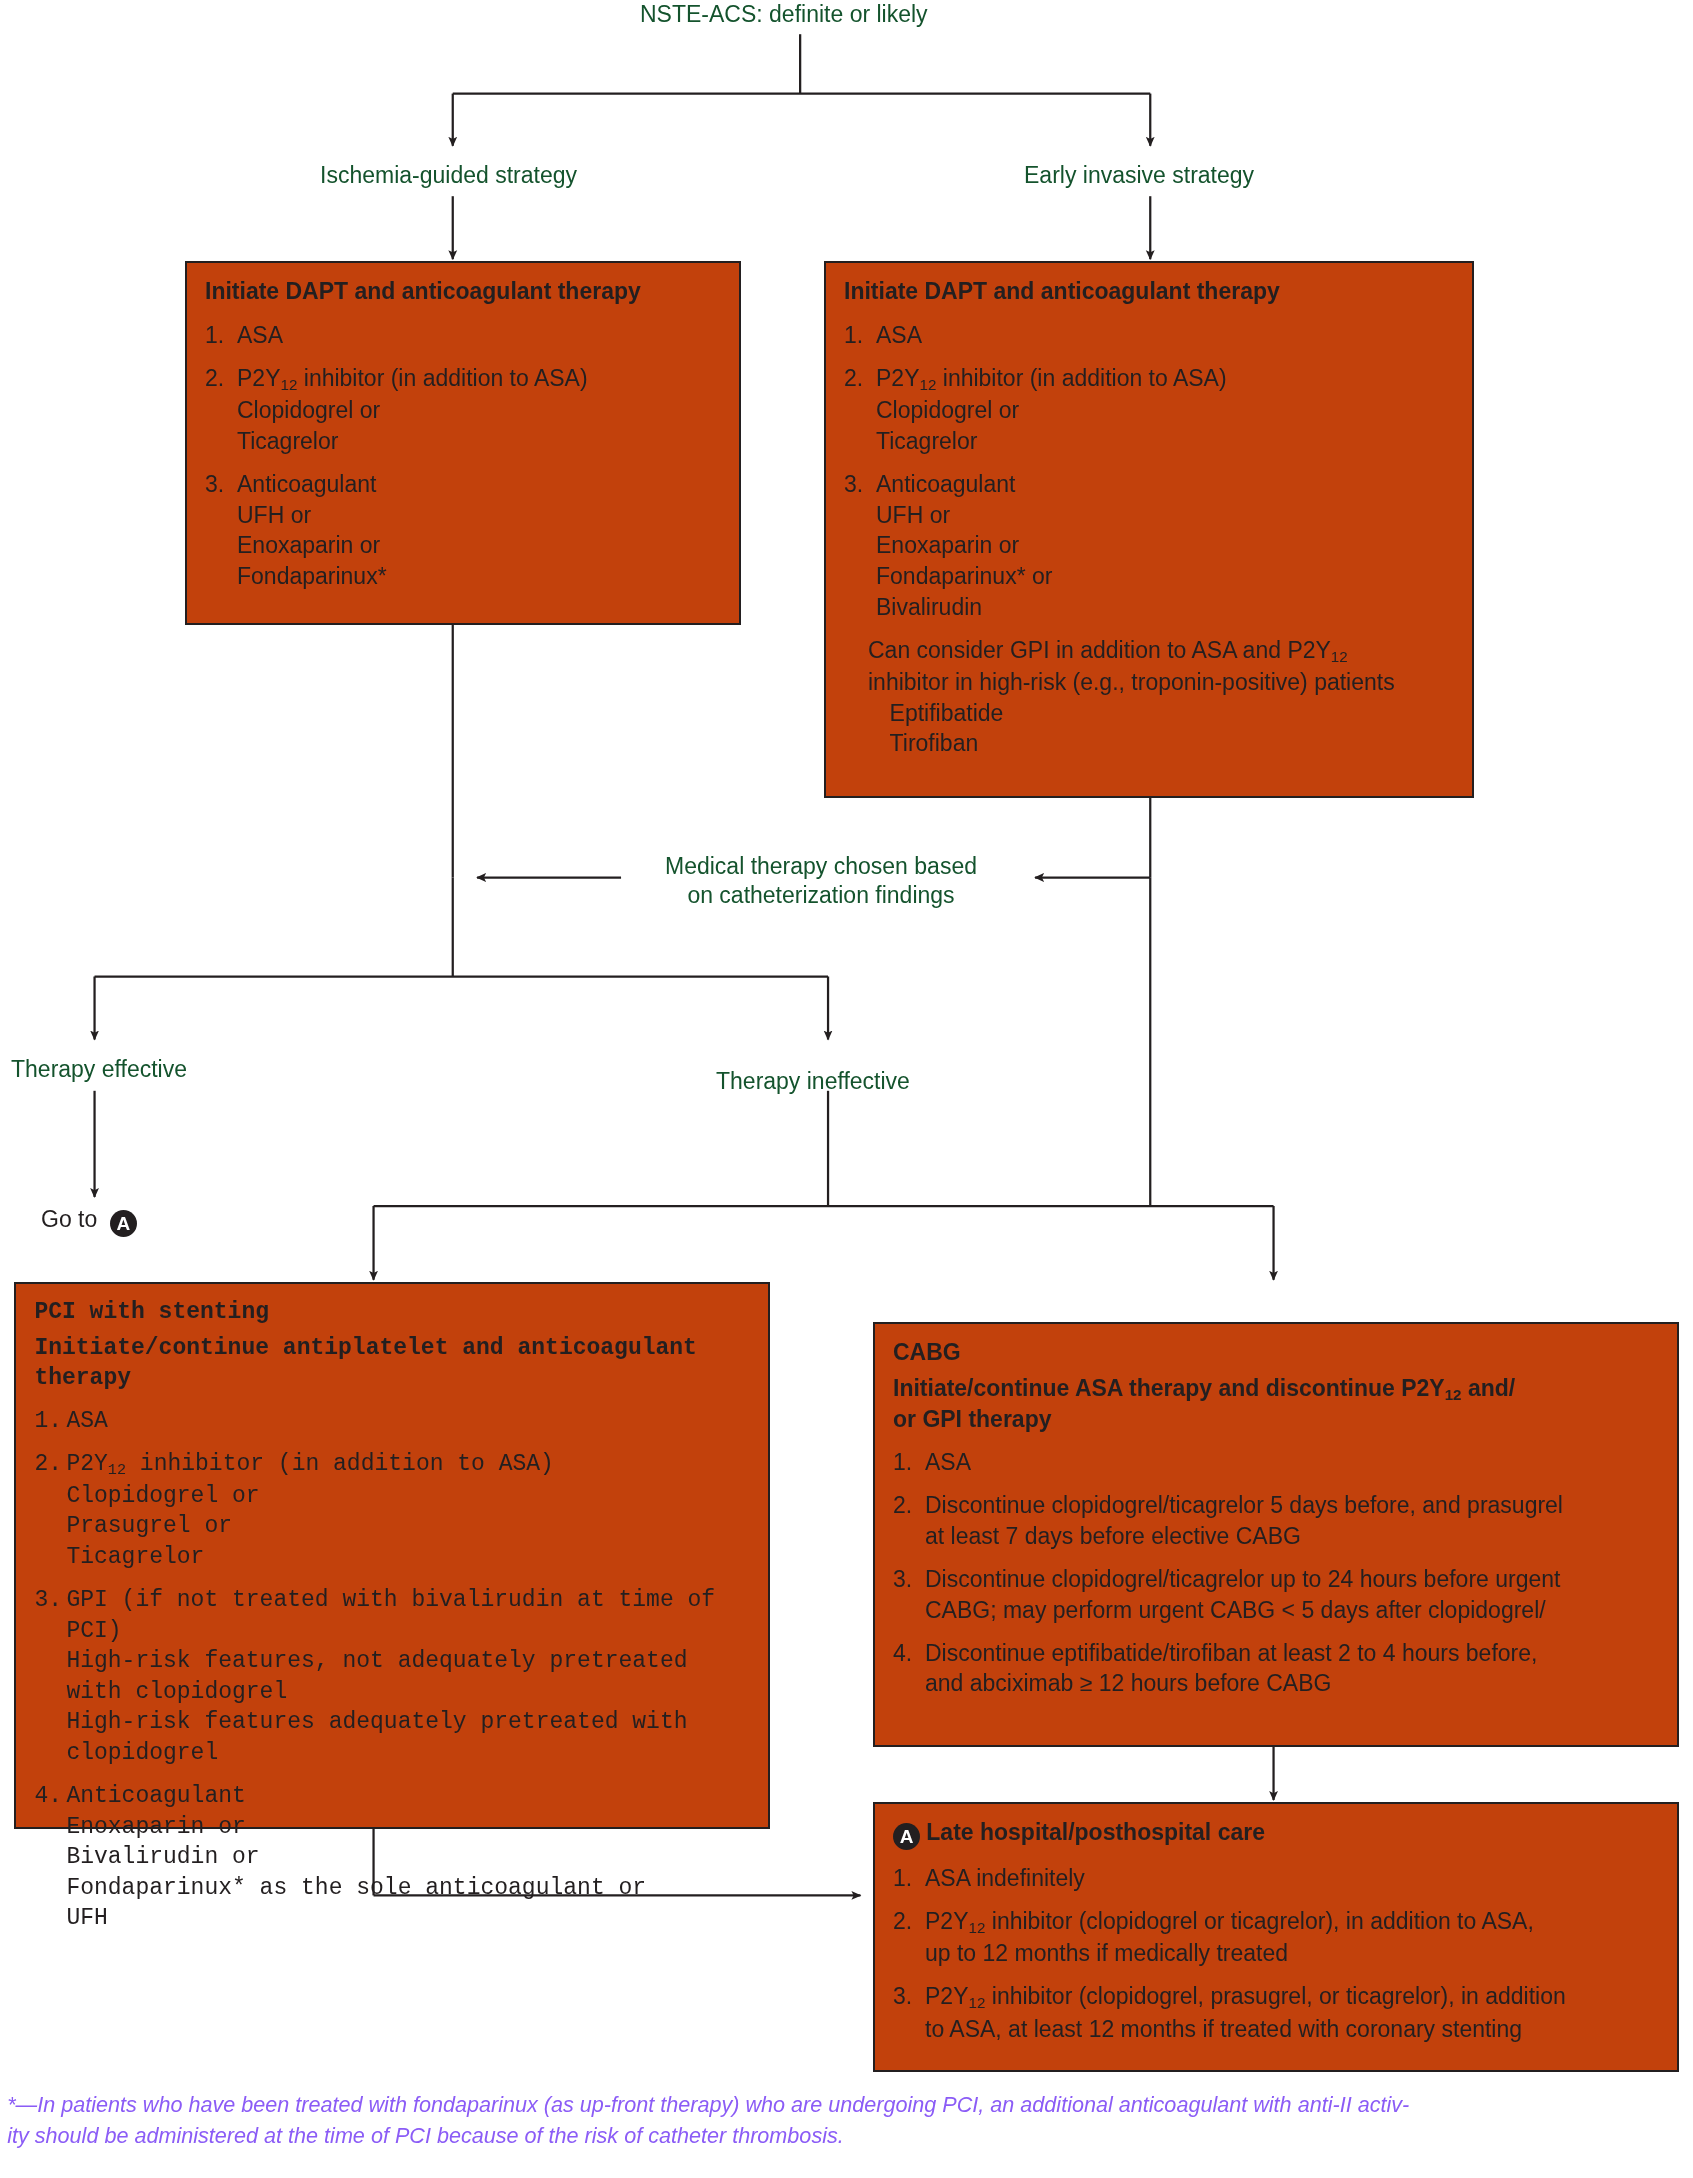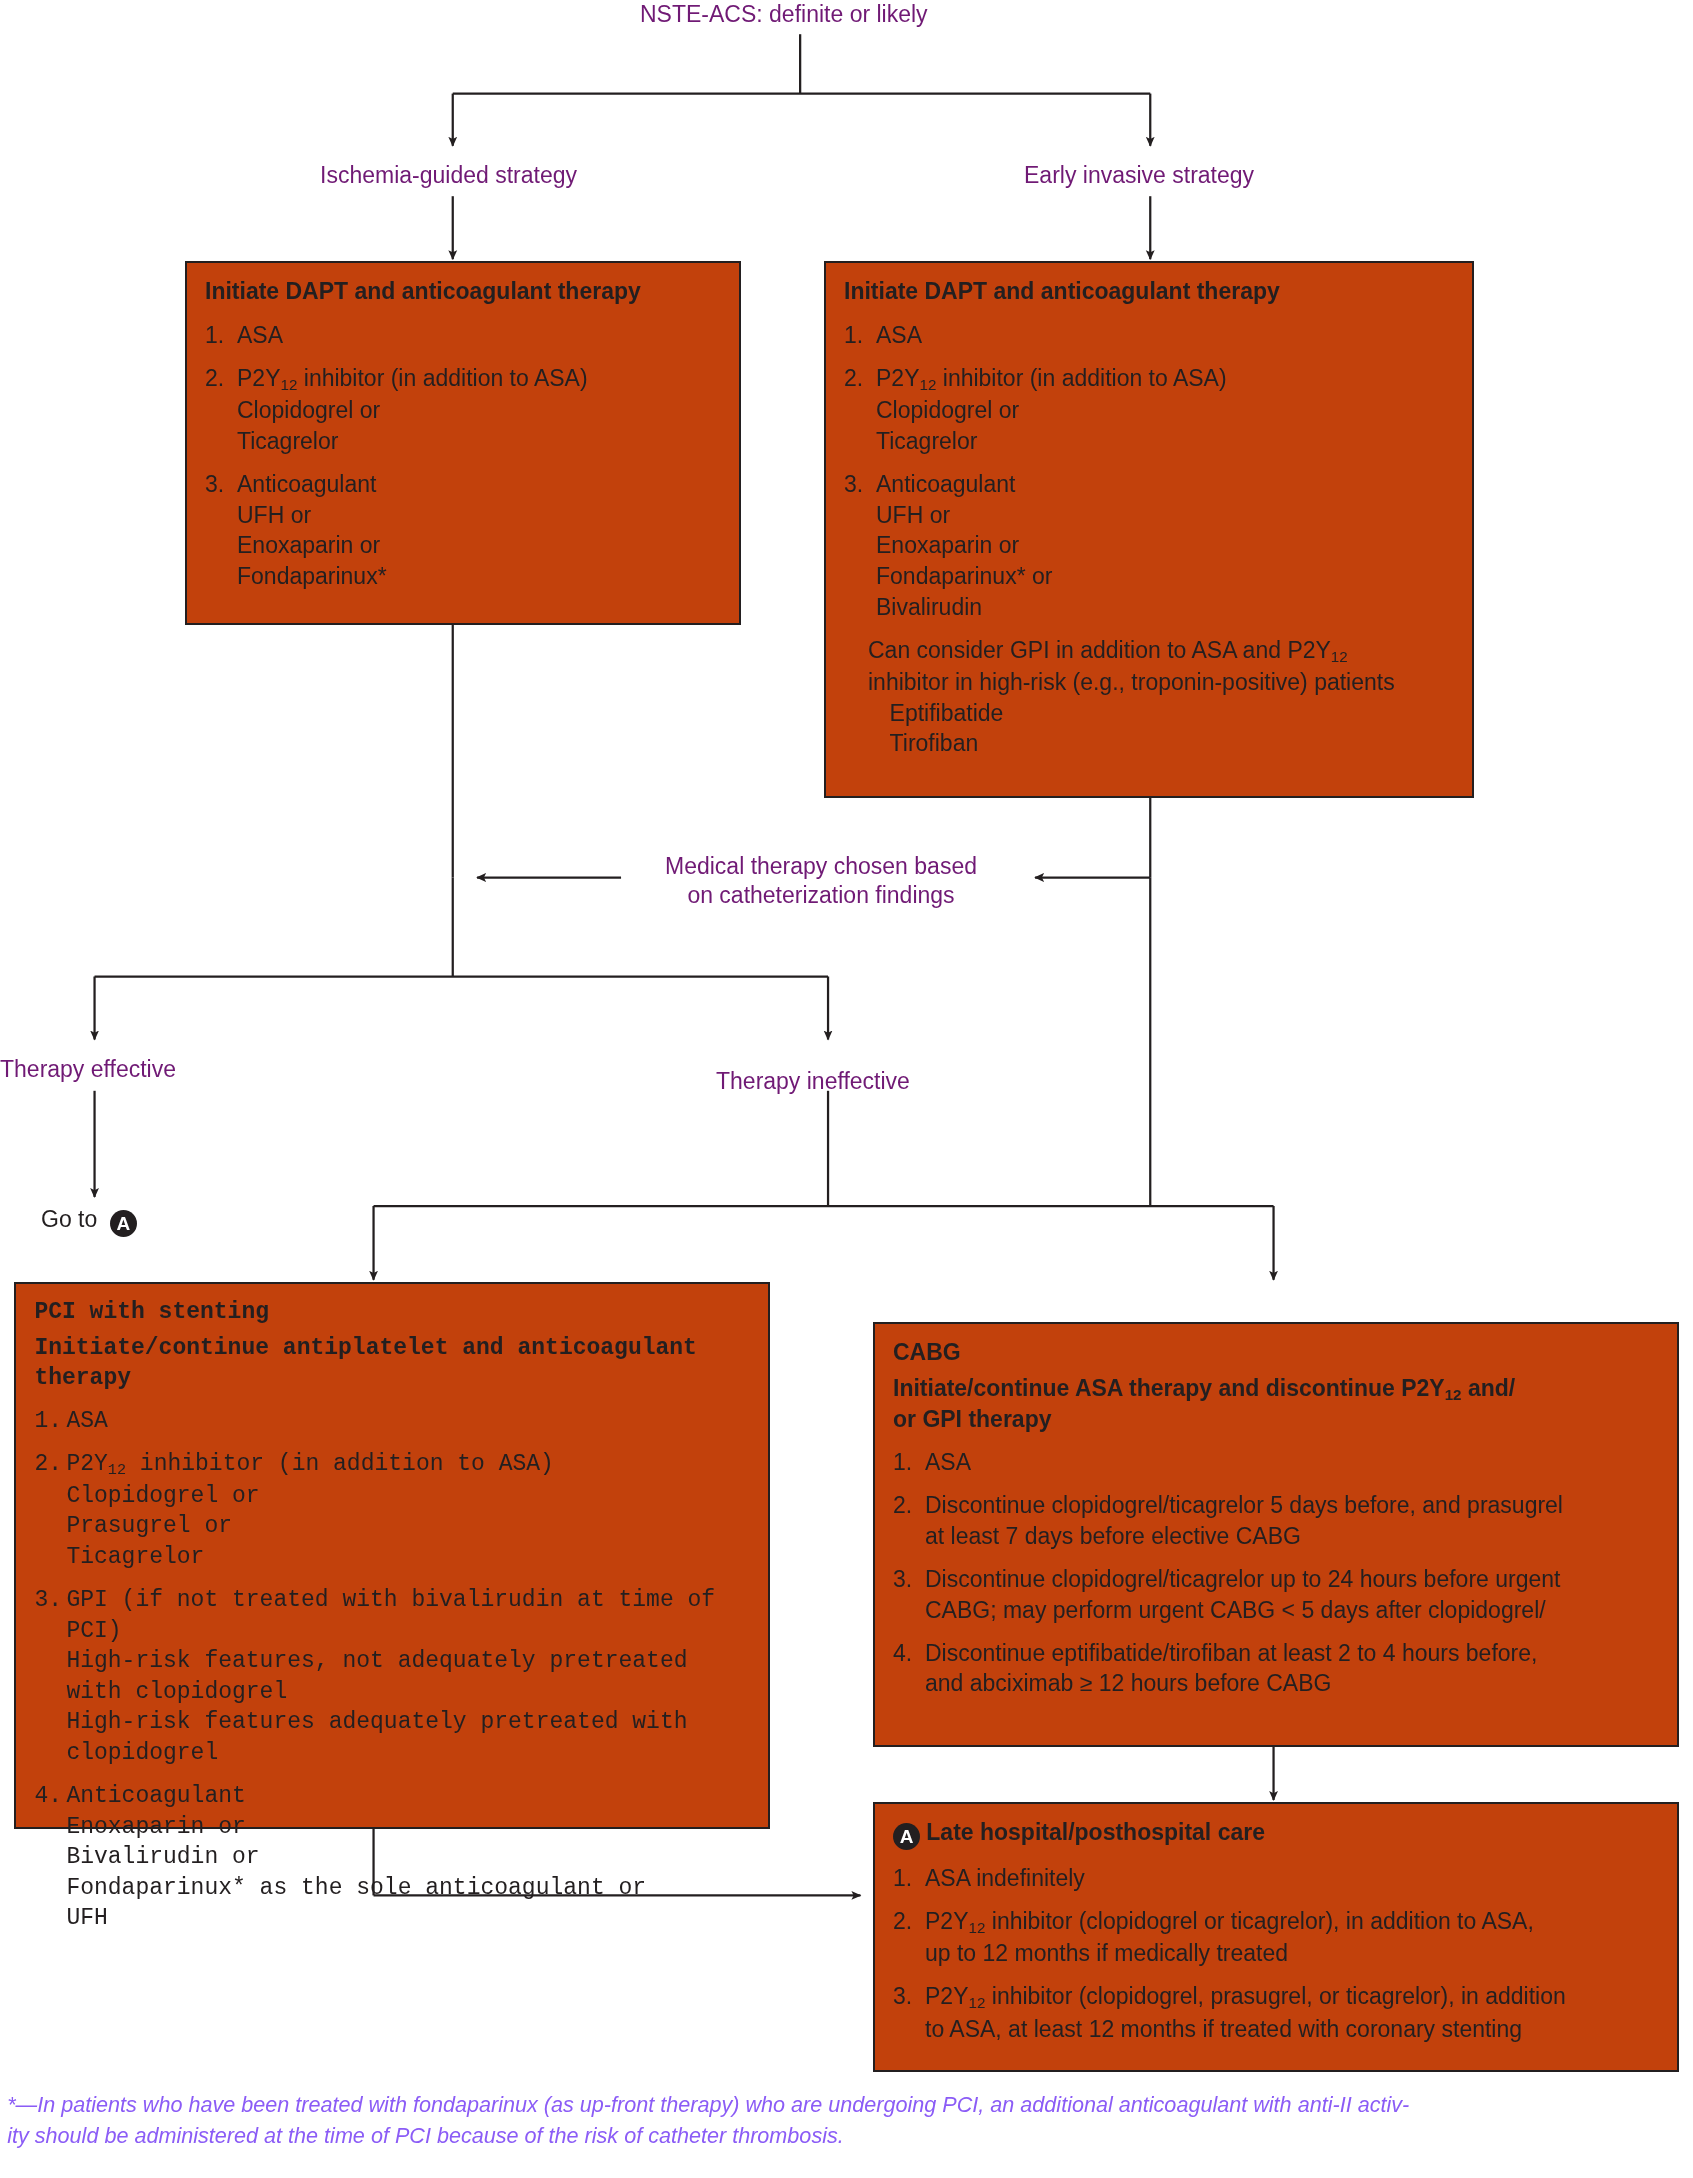--- a/index.html
+++ b/index.html
@@ -28,21 +28,21 @@
   .box {
     border: 2.3px solid #231f20;
     background: #c2410c;
     padding: 14.4px 18px 14.4px 18px;
   }
   .lbl {
     position: absolute;
     font-size: 23px;
     line-height: 1.25;
     white-space: nowrap;
-    color: #701a75;
+    color: #14532d;
   }
   .hdr {
     font-weight: bold;
     font-size: 23px;
     line-height: 1.3;
     margin: 0 0 12.6px 0;
   }
   .hdr.tight { margin-bottom: 5.4px; }
   ol.items {
     list-style: none;
@@ -224,21 +224,21 @@
       <span class="ind">Eptifibatide</span>
       <span class="ind">Tirofiban</span>
     </div>
   </div>
 
   <div class="lbl" style="left:641px; top:852px; white-space:normal; width:360px; text-align:center;">
     <span>Medical therapy chosen based</span><br>
     <span>on catheterization findings</span>
   </div>
 
-  <div class="lbl" style="left:0px; top:1055px;text-align:right;">Therapy effective</div>
+  <div class="lbl" style="left:11px; top:1055px;text-align:right;">Therapy effective</div>
   <div class="lbl" style="left:716px; top:1055px;margin-top:12px;">Therapy ineffective</div>
 
   <div class="goto" style="left:41px; top:1206px;">
     <span>Go to</span>
     <span class="circA" style="margin-left:6.3px;">A</span>
   </div>
 
   <div class="node box" style="left:14.4px; top:1282px; width:756px; height:547px;font-family:Liberation Mono, monospace;">
     <div class="hdr tight">PCI with stenting</div>
     <div class="hdr">Initiate/continue antiplatelet and anticoagulant therapy</div>

